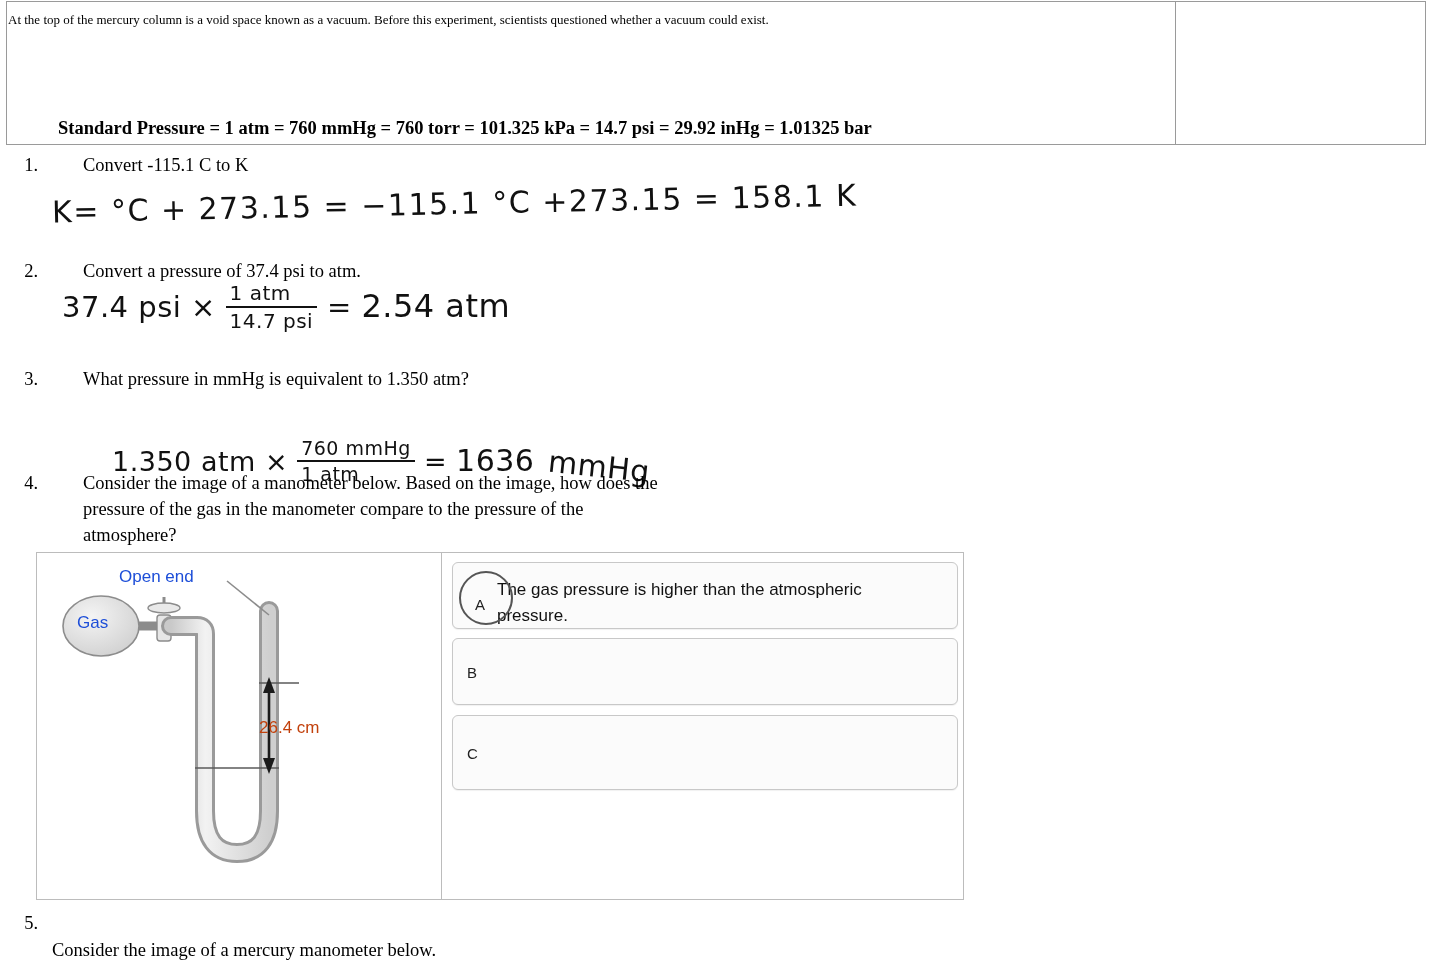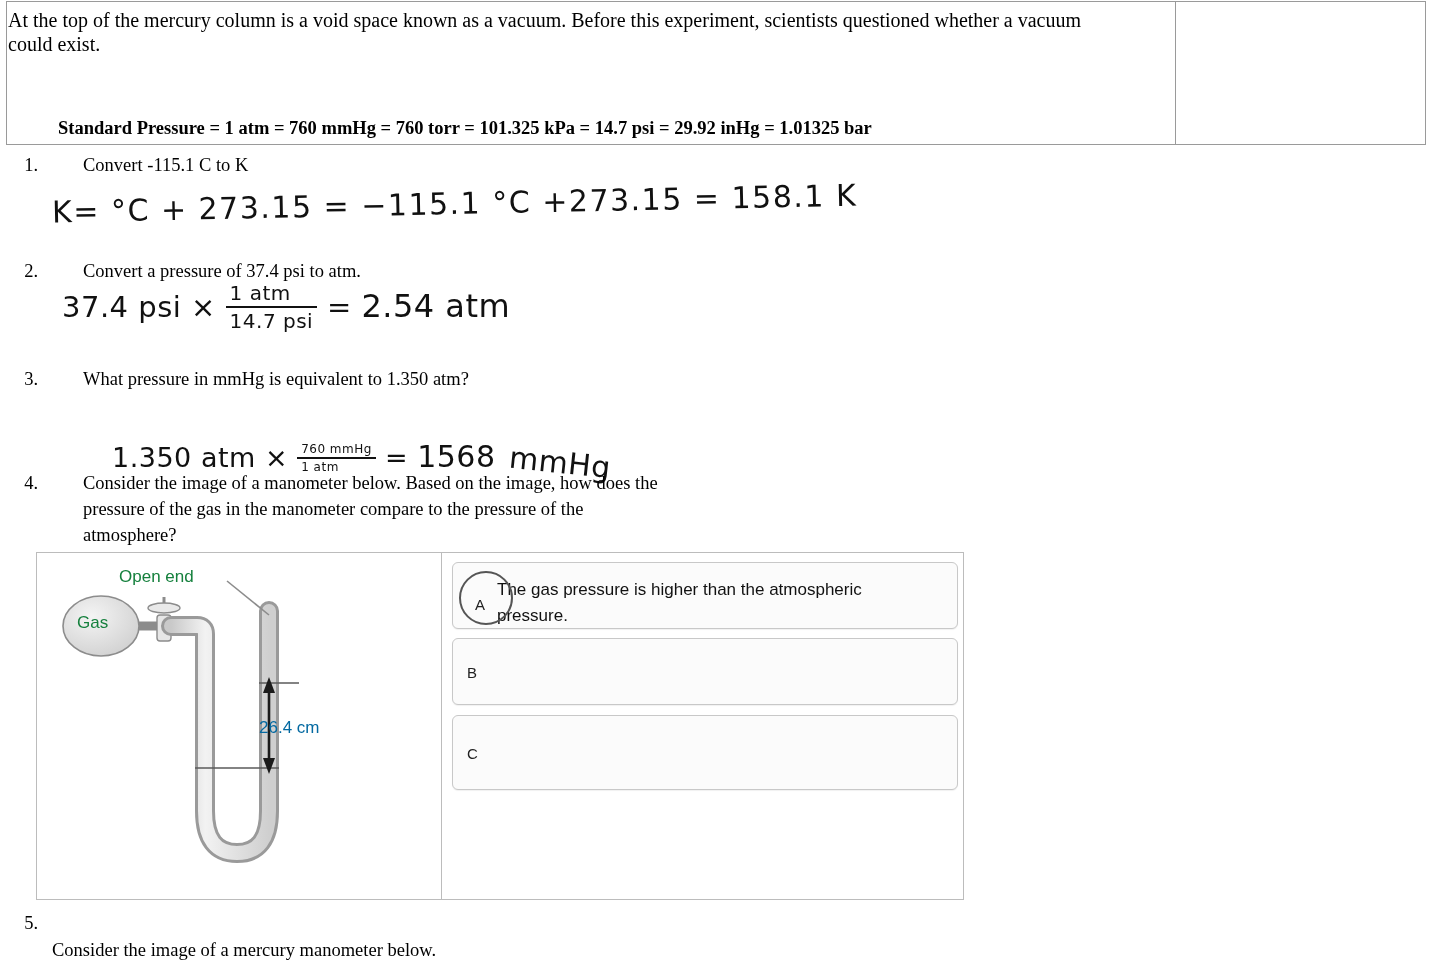--- a/index.html
+++ b/index.html
@@ -34,21 +34,21 @@
     height: 144px;
     border: 1px solid #9a9a9a;
     border-left: none;
     box-sizing: border-box;
   }
   .top-text {
     position: absolute;
     left: 8px;
     top: 8px;
     width: 1120px;
-    font-size: 20px;
+    font-size: 13px;
     line-height: 24px;
   }
   .std-pressure {
     position: absolute;
     left: 58px;
     top: 118px;
     font-size: 18.5px;
     font-weight: bold;
     white-space: nowrap;
   }
@@ -120,21 +120,21 @@
   }
   .hand2 .frac { font-size: 20px; }
   .hand2 .big { font-size: 32px; }
   .hand3 {
     left: 112px;
     top: 395px;
     font-size: 27px;
     letter-spacing: 0.5px;
     margin-top: 44px;
   }
-  .hand3 .frac { font-size: 12px; }
+  .hand3 .frac { font-size: 19px; }
   .hand3 .big { font-size: 30px; }
   .hand3 .mmhg-ans {
     display: inline-block;
     transform: rotate(6deg);
     position: relative;
     top: 6px;
     left: 4px;
   }
 
   
@@ -160,25 +160,25 @@
     position: absolute;
     left: 37px;
     top: 553px;
     width: 404px;
     height: 346px;
   }
   .fig-label {
     position: absolute;
     font-family: "Liberation Sans", sans-serif;
     font-size: 17px;
-    color: #15803d;
+    color: #1d4ed8;
   }
   .lbl-open { left: 82px; top: 14px; }
   .lbl-gas  { left: 40px; top: 60px; }
-  .lbl-dist { left: 222px; top: 165px; font-size: 17px; color: #0369a1; }
+  .lbl-dist { left: 222px; top: 165px; font-size: 17px; color: #c2410c; }
 
   .opt {
     position: absolute;
     left: 452px;
     box-sizing: border-box;
     border: 1px solid #c8c8c8;
     border-radius: 6px;
     background: #fbfbfb;
     width: 506px;
     font-family: "Liberation Sans", sans-serif;
@@ -261,21 +261,21 @@
   <span class="num">3.</span>
   <span class="body">What pressure in mmHg is equivalent to 1.350 atm?</span>
 </div>
 <div class="hand hand3">
   <span>1.350 atm  ×</span>
   <span class="frac">
     <span class="top">760 mmHg</span>
     <span class="bot">1 atm</span>
   </span>
   <span>=</span>
-  <span class="big">1568</span>
+  <span class="big">1636</span>
   <span class="big mmhg-ans">mmHg</span>
 </div>
 
 <div class="q q4">
   <span class="num">4.</span>
   <span class="body">Consider the image of a manometer below. Based on the image, how does the pressure of the gas in the manometer compare to the pressure of the atmosphere?</span>
 </div>
 
 <div class="panel"></div>
 <div class="panel-divider"></div>

